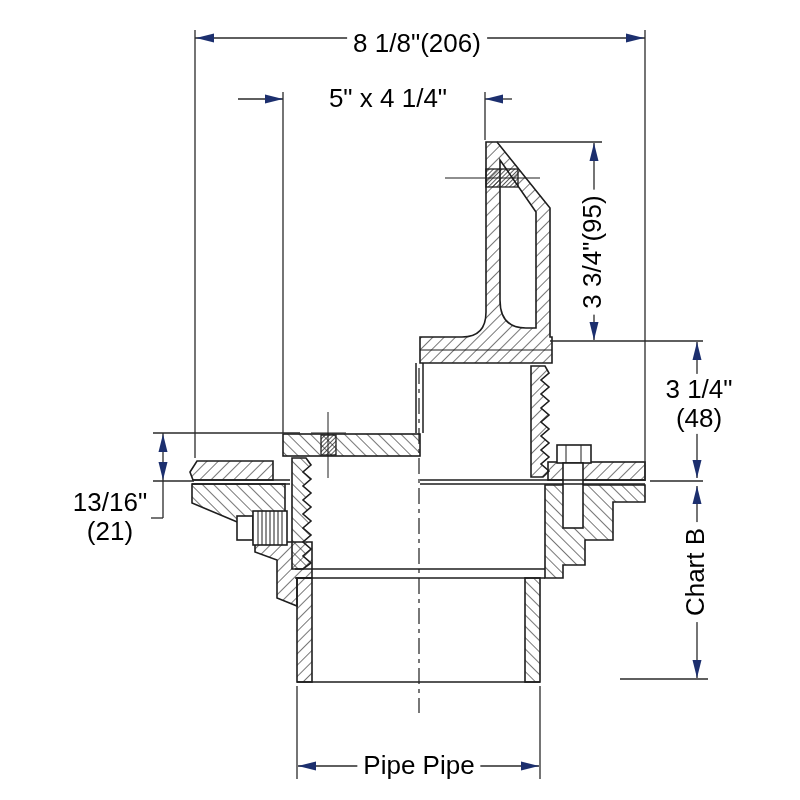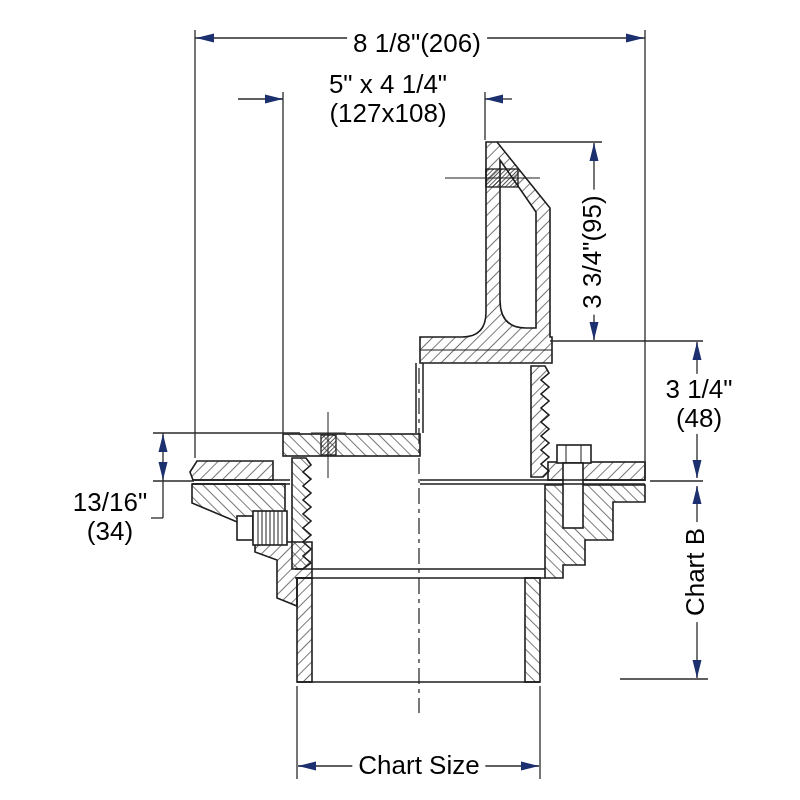--- a/index.html
+++ b/index.html
@@ -151,32 +151,31 @@
     <polygon points="163,480 158.5,462 167.5,462"></polygon>
     <polygon points="298,766 316,761.5 316,770.5"></polygon>
     <polygon points="539,766 521,761.5 521,770.5"></polygon>
   </g>
 </svg>
 
 <div class="dim bg" style="left:417px;top:44px">8 1/8"(206)</div>
 
 <div class="dim" style="left:388px;top:99px">
   <span class="ln">5" x 4 1/4"</span>
-  <span class="ln">(127x108)</span>
 </div>
 
 <div class="dim rot bg" style="left:593px;top:252px">3 3/4"(95)</div>
 
 <div class="dim bg" style="left:699px;top:404px">
   <span class="ln">3 1/4"</span>
   <span class="ln">(48)</span>
 </div>
 
 <div class="dim rot bg" style="left:696px;top:572px">Chart B</div>
 
 <div class="dim" style="left:110px;top:517px">
   <span class="ln">13/16"</span>
-  <span class="ln">(34)</span>
+  <span class="ln">(21)</span>
 </div>
 
-<div class="dim bg" style="left:419px;top:766px">Chart Size</div>
+<div class="dim bg" style="left:419px;top:766px">Pipe Pipe</div>
 
 </div>
 
 </body></html>

